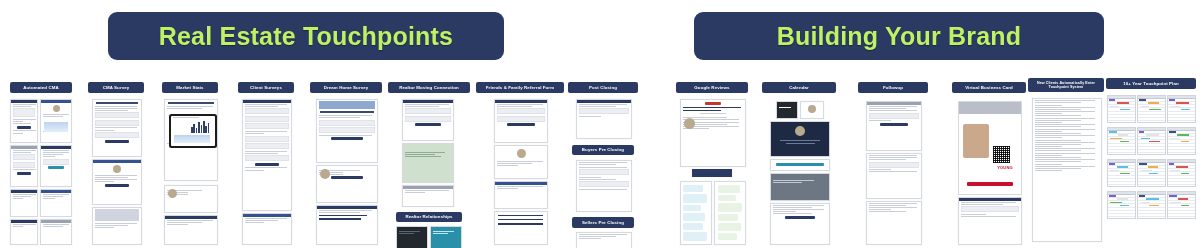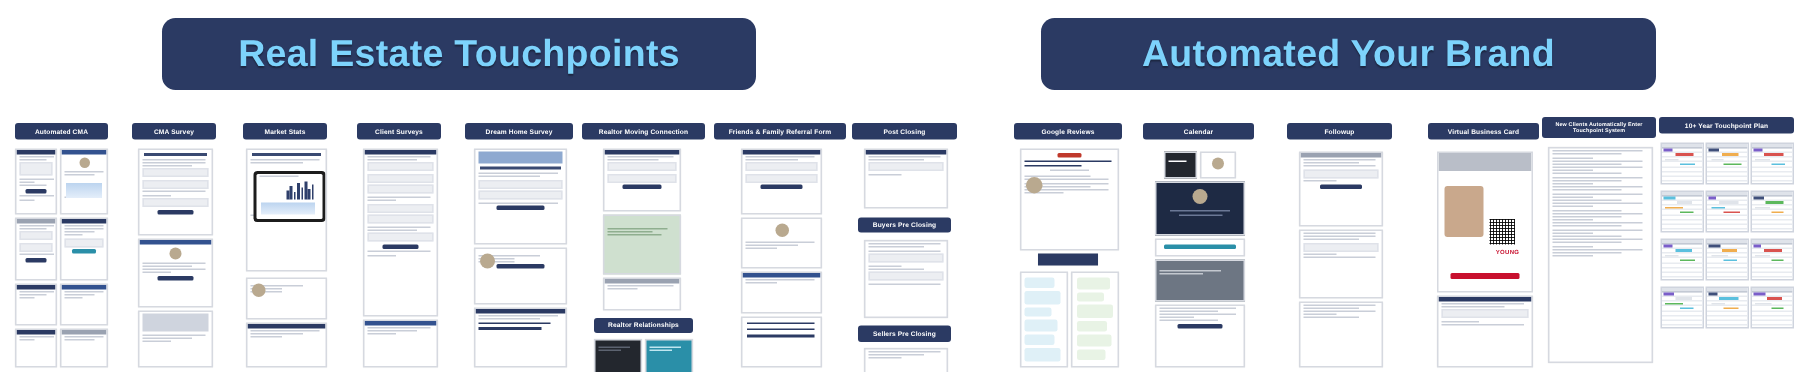--- a/index.html
+++ b/index.html
@@ -6,21 +6,21 @@
   body{
     width:1200px;height:248px;overflow:hidden;background:#ffffff;
     font-family:"Liberation Sans", sans-serif;
   }
   .page{position:relative;width:1200px;height:248px;}
 
   
   .banner{
     position:absolute;background:#2b3a63;border-radius:9px;
     display:flex;align-items:center;justify-content:center;
-    color:#7dd3fc;font-weight:bold;letter-spacing:.2px;
+    color:#bef264;font-weight:bold;letter-spacing:.2px;
     text-shadow:0 1px 1px rgba(0,0,0,.35);
   }
   #banner-left{left:108px;top:12px;width:396px;height:48px;font-size:25px;}
   #banner-right{left:694px;top:12px;width:410px;height:48px;font-size:25px;}
 
   
   .card{position:absolute;}
   .chip{
     background:#2b3a63;color:#fff;border-radius:2px;
     font-size:4.4px;font-weight:bold;line-height:1.25;
@@ -81,21 +81,21 @@
   .tablet{position:absolute;background:#1c1c1c;border-radius:2.5px;padding:2px;}
   .tablet .screen{background:#fff;width:100%;height:100%;border-radius:1px;overflow:hidden;position:relative;}
 </style>
 </head>
 <body>
 
 <div class="page">
 
   <div class="banner" id="banner-left">Real Estate Touchpoints</div>
 
-  <div class="banner" id="banner-right">Automated Your Brand</div>
+  <div class="banner" id="banner-right">Building Your Brand</div>
 
   <div class="card" style="left:10px;top:82px;width:62px;">
     <div class="chip">Automated CMA</div>
     <div class="thumbs" style="height:152px;">
       <div class="doc" style="left:0;top:6px;width:26px;height:42px;">
         <div class="hdr"></div>
           <div class="ln l"></div>
           <div class="ln m"></div>
         <div class="blk" style="height:7px;"></div>
         <div class="ln l"></div>

